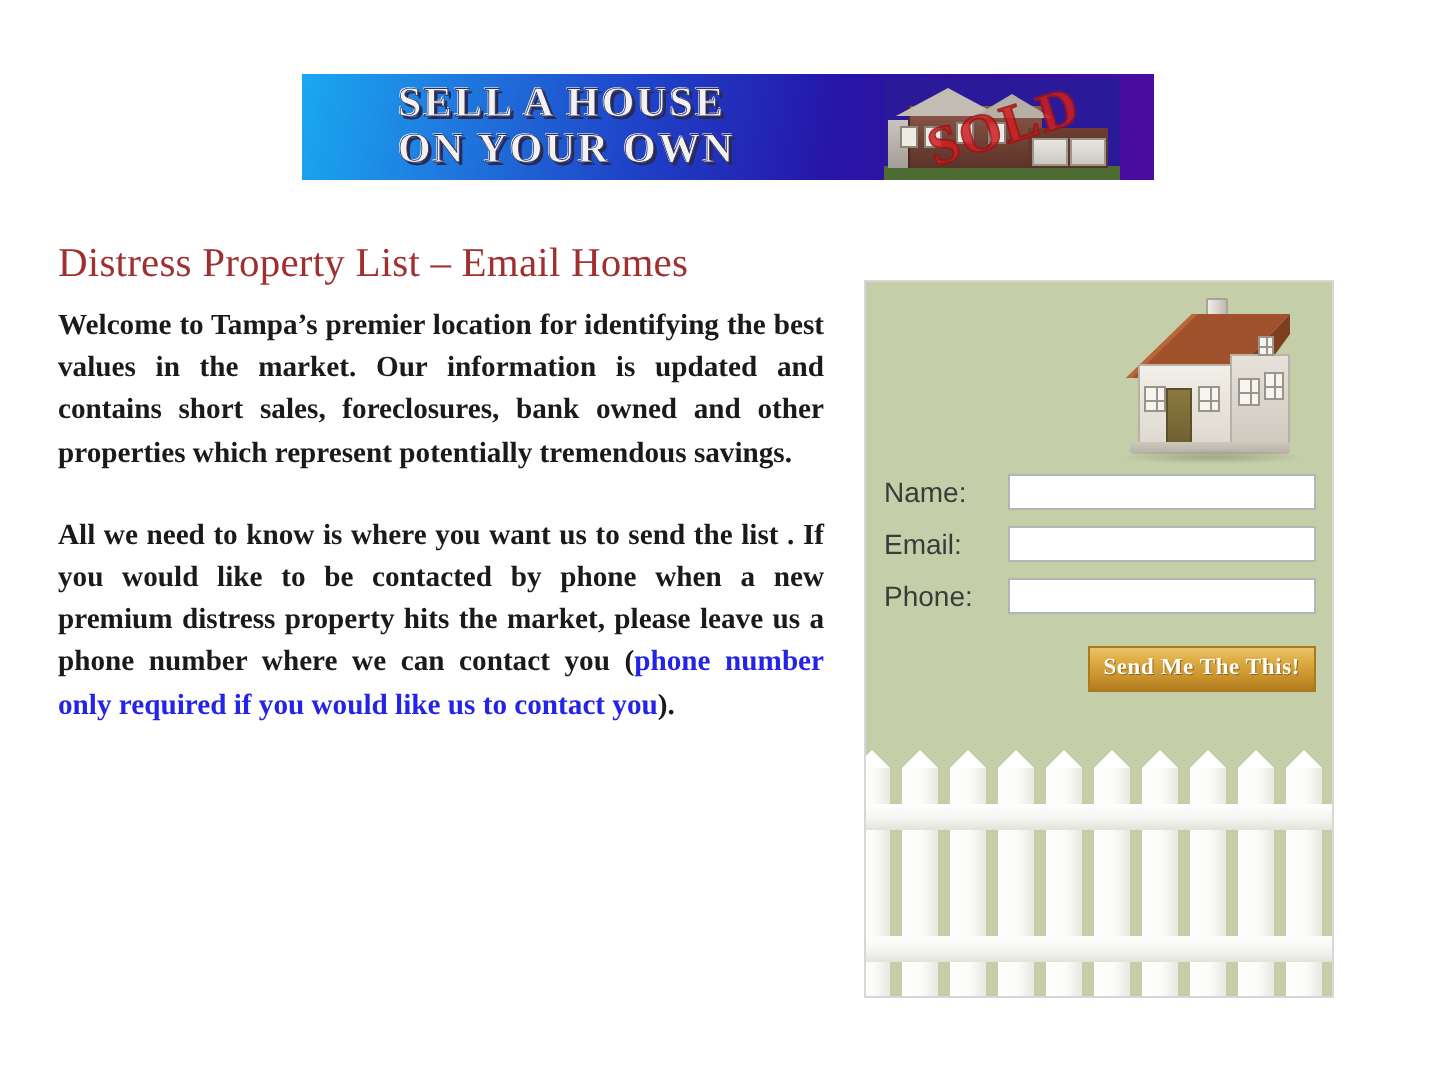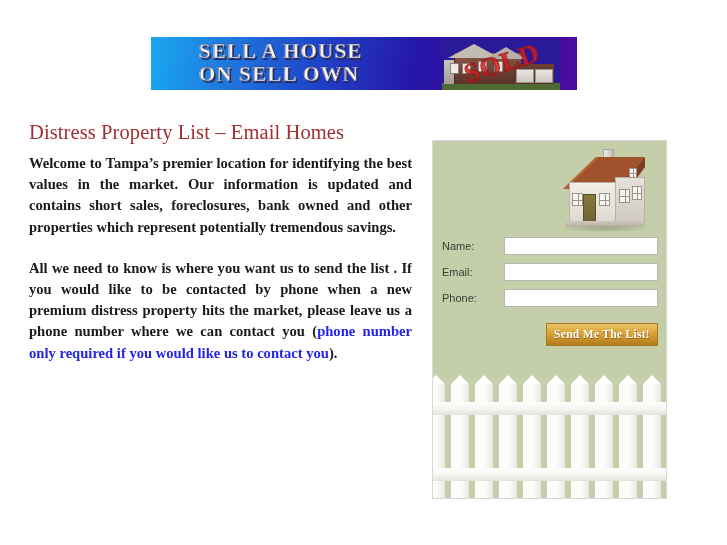--- a/index.html
+++ b/index.html
@@ -200,21 +200,21 @@
     width: 216px;
   }
   .form-row {
     display: flex;
     align-items: center;
     margin-bottom: 8px;
   }
   .form-label {
     width: 72px;
     font-family: "Liberation Sans", sans-serif;
-    font-size: 11px;
+    font-size: 14px;
     color: #3b3b3b;
     line-height: 18px;
   }
   .form-input {
     width: 148px;
     height: 16px;
     background: #ffffff;
     border: 1px solid #b5b5b5;
     box-sizing: content-box;
     padding: 0 2px;
@@ -281,21 +281,21 @@
   }
   .rail-top { top: 30px; height: 13px; }
   .rail-bot { top: 96px; height: 13px; }
 </style>
 </head>
 <body>
 
 <div class="banner">
   <div class="banner-text">
     <span class="ln">SELL A HOUSE</span>
-    <span class="ln">ON SELL OWN</span>
+    <span class="ln">ON YOUR OWN</span>
   </div>
 
   <div class="banner-photo">
     <div class="bp-sky"></div>
     <div class="bp-grass"></div>
     <div class="bp-wingL"></div>
     <div class="bp-body"></div>
     <div class="bp-garage"></div>
     <div class="bp-gdoorA"></div>
     <div class="bp-gdoorB"></div>
@@ -350,21 +350,21 @@
       <label class="form-label">Email:</label>
       <input class="form-input" type="text" placeholder="" style="">
     </div>
     <div class="form-row">
       <label class="form-label">Phone:</label>
       <input class="form-input" type="text" placeholder="" style="">
     </div>
   </div>
 
   <div class="submit-wrap">
-    <button class="submit-btn">Send Me The List!</button>
+    <button class="submit-btn">Send Me The This!</button>
   </div>
 
   <div class="fence">
     <div class="picket" style="left:-6px;  height:114px;">
         <span class="tip"></span>
       </div>
     <div class="picket" style="left:18px;  height:114px;">
         <span class="tip"></span>
       </div>
     <div class="picket" style="left:42px;  height:114px;">

